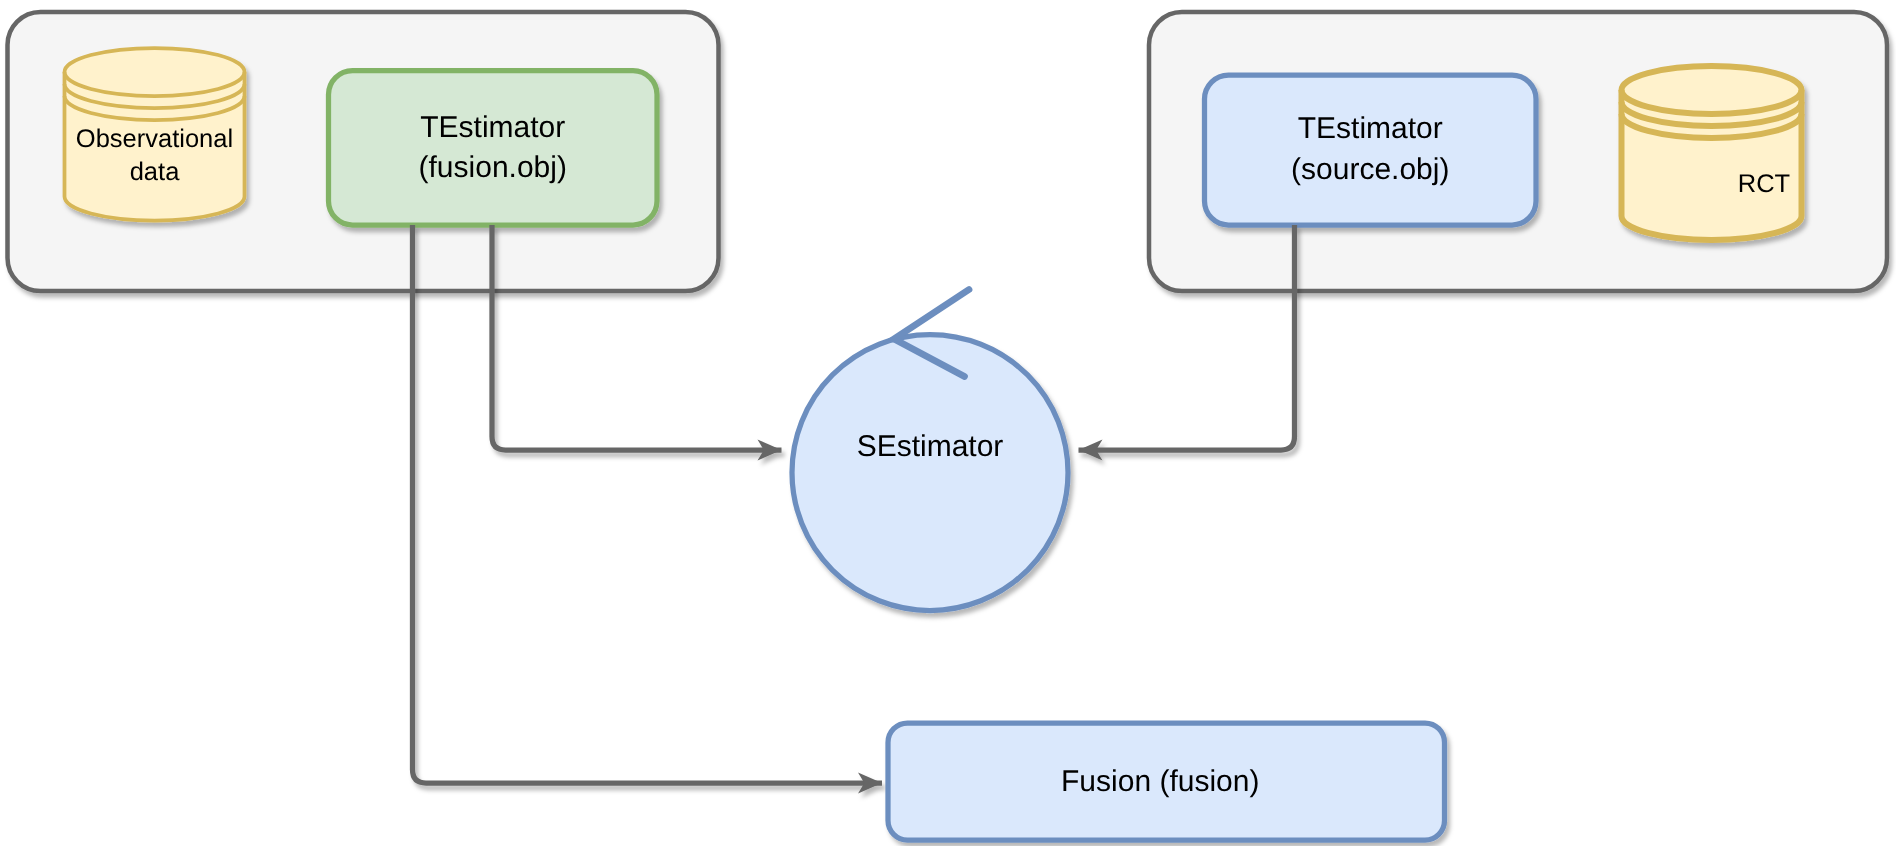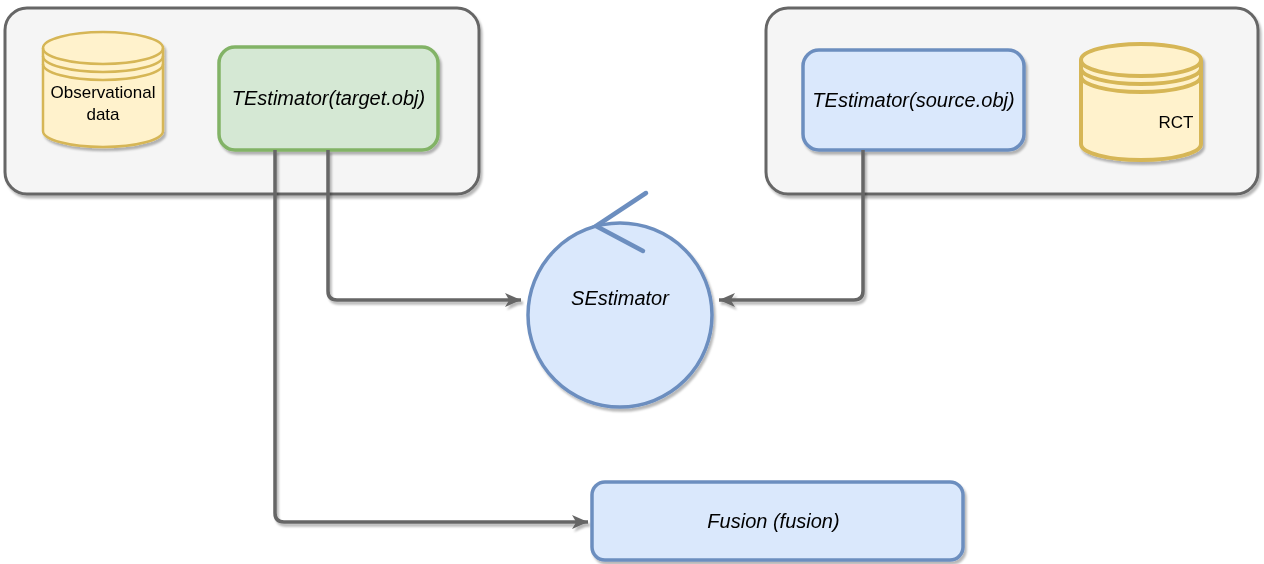--- a/index.html
+++ b/index.html
@@ -29,24 +29,23 @@
   
   .label {
     position: absolute;
     color: #000000;
     text-align: center;
     z-index: 2;
   }
   .label span { display: block; }
   .flex-center {
     display: flex;
-    flex-direction: row;
+    flex-direction: column;
     align-items: center;
     justify-content: center;
-    font-style: italic;
   }
   .lbl-big   { font-size: 20px; line-height: 27px; }
   .lbl-small { font-size: 17px; line-height: 22px; }
 </style>
 </head>
 <body>
 
 <div class="stage">
 
   <svg width="1264" height="564" viewBox="0 0 1264 564">
@@ -94,21 +93,21 @@
     <rect class="blue-node shadowed" x="592" y="482" width="371" height="78" rx="13" ry="13"></rect>
   </svg>
 
   <div class="label lbl-small" style="left:43px; top:82px; width:120px;">
     <span>Observational</span>
     <span>data</span>
   </div>
 
   <div class="label lbl-big flex-center" style="left:219px; top:47px; width:219px; height:103px;">
     <span>TEstimator</span>
-    <span>(target.obj)</span>
+    <span>(fusion.obj)</span>
   </div>
 
   <div class="label lbl-big flex-center" style="left:803px; top:50px; width:221px; height:100px;">
     <span>TEstimator</span>
     <span>(source.obj)</span>
   </div>
 
   <div class="label lbl-small" style="left:1116px; top:112px; width:120px;">
     <span>RCT</span>
   </div>

